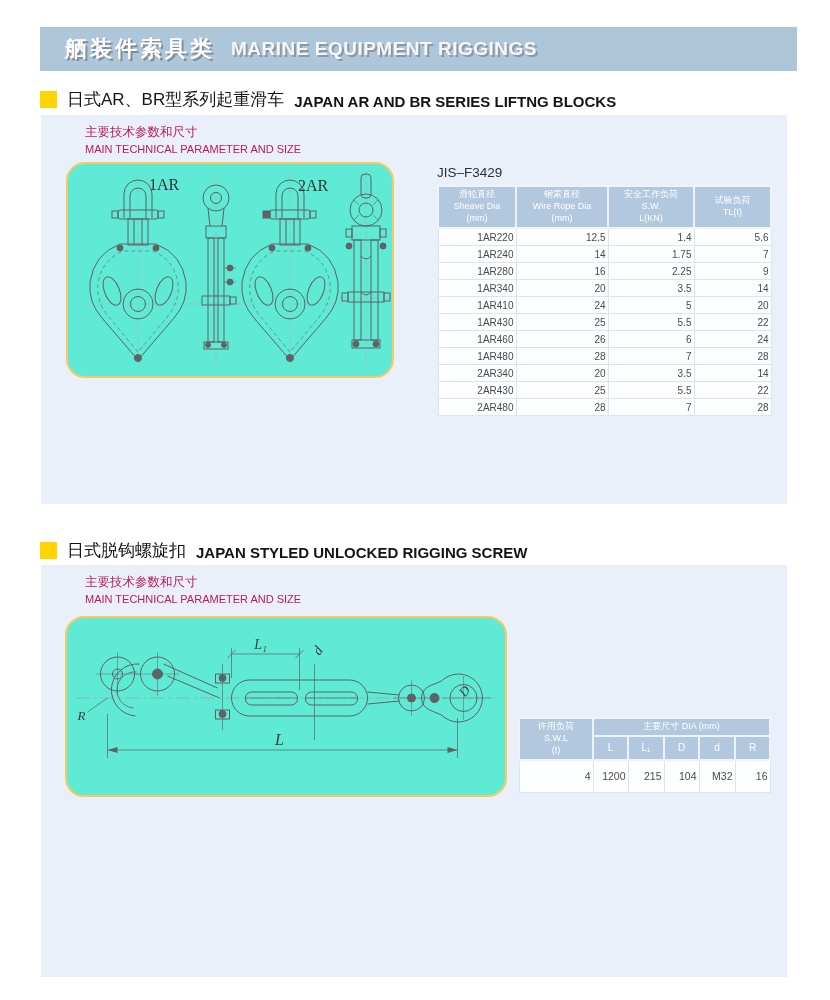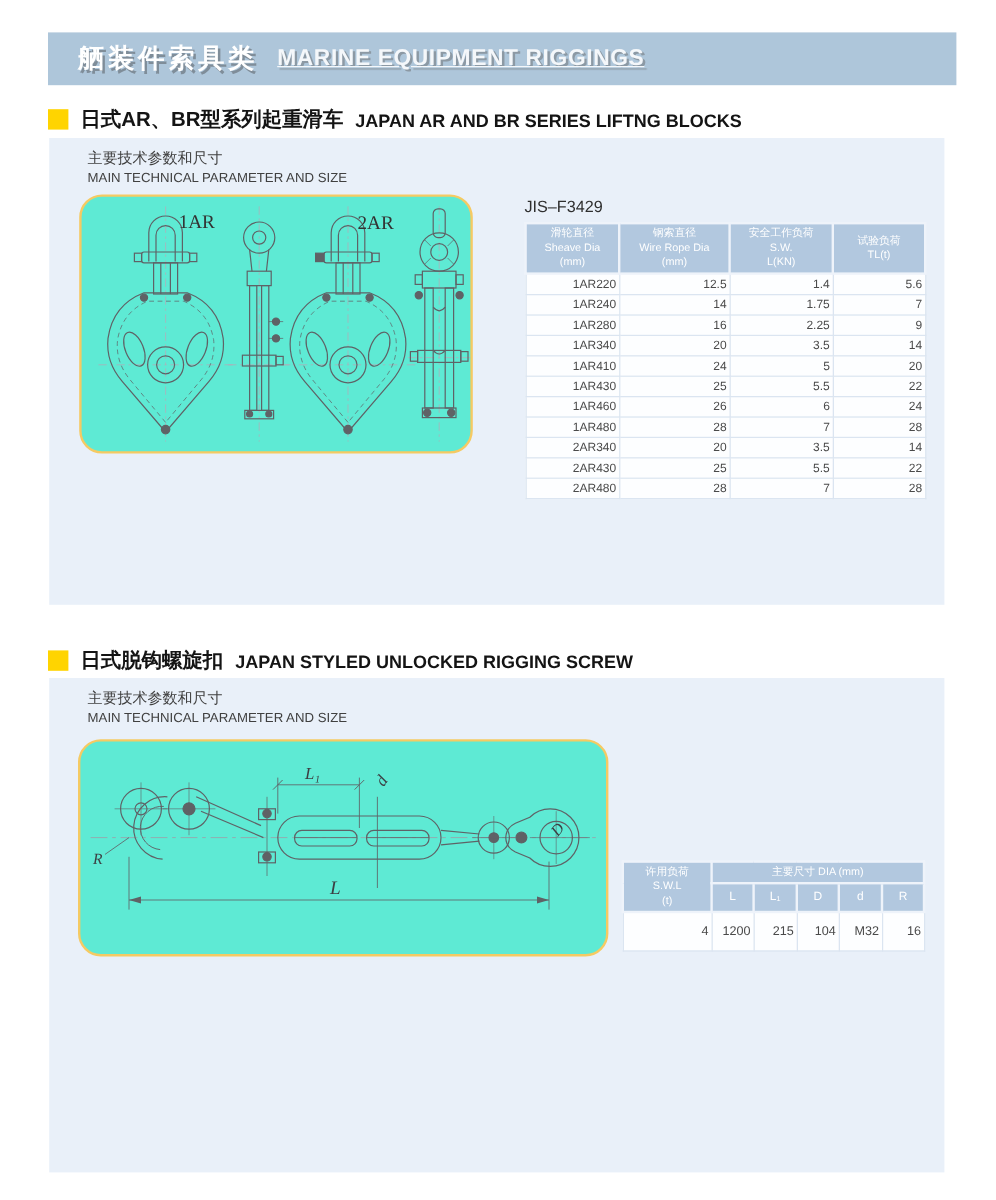--- a/index.html
+++ b/index.html
@@ -5,36 +5,36 @@
   html,body { margin:0; padding:0; background:#fff; }
   body { font-family:"Liberation Sans", sans-serif; }
   .page { position:relative; width:830px; height:1000px; background:#ffffff; overflow:hidden; }
 
   
   .banner { position:absolute; left:40px; top:27px; width:757px; height:44px; background:#aec6da;
             display:flex; align-items:center; padding-left:25px; box-sizing:border-box; gap:16px; }
   .banner-zh { font-size:22px; font-weight:bold; color:#ffffff; letter-spacing:3px;
                text-shadow:2px 2px 0 #7f8d99; white-space:nowrap; }
   .banner-en { font-size:19px; font-weight:bold; color:#f4f7fa; letter-spacing:.5px;
-               text-shadow:2px 2px 0 #8c99a4; white-space:nowrap;text-decoration:underline; }
+               text-shadow:2px 2px 0 #8c99a4; white-space:nowrap; }
 
   
   .sec-head { position:absolute; left:40px; display:flex; align-items:center; gap:10px; }
   .bullet { width:17px; height:17px; background:#ffd400; flex:0 0 auto; }
-  .sec-zh { font-size:17px; font-weight:bold; color:#141414; white-space:nowrap; }
+  .sec-zh { font-size:17px; font-weight:normal; color:#141414; white-space:nowrap; }
   .sec-en { font-size:15px; font-weight:bold; color:#141414; white-space:nowrap; position:relative; top:2px; }
   #sec1-head { top:88px; }
   #sec2-head { top:539px; }
 
   
   .panel { position:absolute; left:41px; width:746px; background:#e9f0f9; }
   #panel1 { top:115px; height:389px; }
   #panel2 { top:565px; height:412px; }
 
-  .param { position:absolute; left:32px; top:9px; color:#404040; }
+  .param { position:absolute; left:44px; top:9px; color:#be185d; }
   .param-zh { font-size:12.5px; }
   .param-en { font-size:11px; margin-top:2px;text-align:center; }
 
   .draw-box { position:absolute; background:#5eead4; border:2px solid #f5ca63; border-radius:19px; box-sizing:border-box;text-align:center; }
   #draw1 { left:25px; top:47px; width:328px; height:216px; }
   #draw2 { left:24px; top:51px; width:442px; height:181px; }
   .draw-box svg { display:block; width:100%; height:100%; }
 
   .jis { position:absolute; left:396px; top:50px; font-size:13.5px; color:#2f2f2f;text-align:right; }
 

